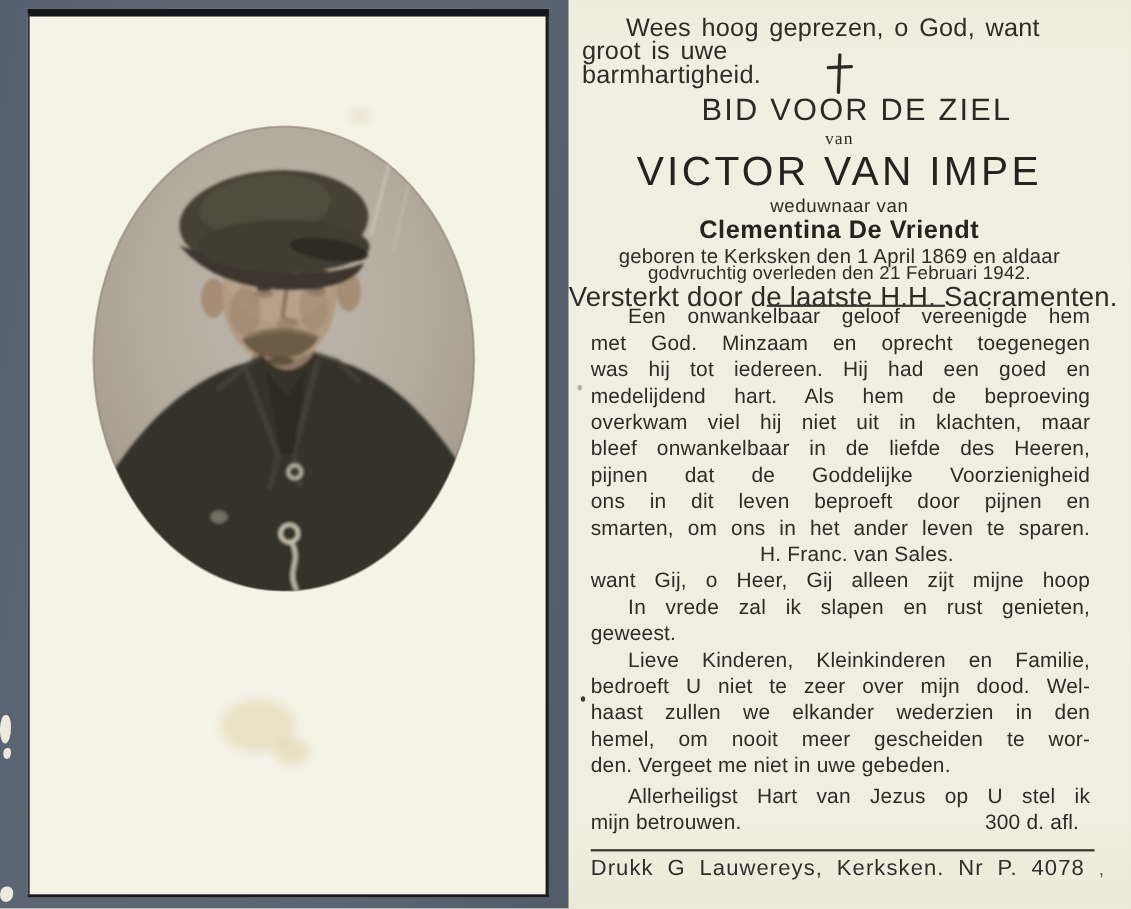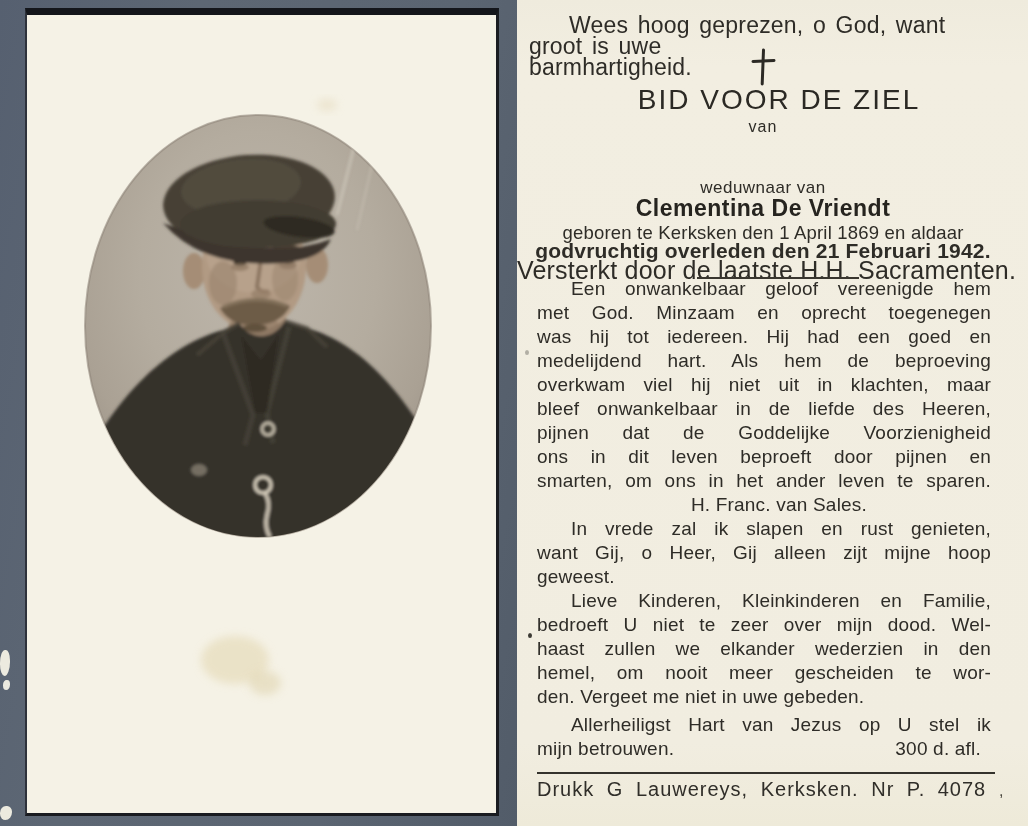--- a/index.html
+++ b/index.html
@@ -28,26 +28,26 @@
   .paper{
     position:absolute;left:517px;top:0;width:511px;height:826px;
     background:linear-gradient(180deg,#efebdd 0%,#f2eee1 8%,#f1ede0 90%,#eeead9 100%);
     color:#2e2c27;
   }
   .invocation{position:absolute;left:12px;top:15px;width:468px;font-size:23px;line-height:21px;letter-spacing:.2px;word-spacing:3px;}
   .invocation .indent{text-indent:40px;}
   .cross-wrap{position:absolute;left:0;top:48px;width:492px;text-align:center;}
   .hdr{position:absolute;left:0;width:492px;text-align:center;white-space:nowrap;}
   .hdr.title{top:84px;font-size:28px;letter-spacing:2px;color:#2b2924;padding-left:16px;}
-  .hdr.of{top:118px;font-size:16px;letter-spacing:1px;}
+  .hdr.of{top:118px;font-size:16px;letter-spacing:1px;font-family:Liberation Serif, serif;}
   .hdr.name{top:135px;font-size:37px;letter-spacing:3px;color:#25231f;}
   .hdr.widower{top:178px;font-size:17px;letter-spacing:.5px;}
   .hdr.spouse{top:195px;font-size:23px;font-weight:700;letter-spacing:.5px;color:#26241f;}
   .hdr.small1{top:222px;font-size:18.5px;letter-spacing:.2px;}
-  .hdr.small2{top:239px;font-size:21px;letter-spacing:.2px;font-weight:bold;}
+  .hdr.small2{top:239px;font-size:17px;letter-spacing:.2px;}
   .hdr.small3{top:256px;font-size:25px;letter-spacing:.2px;}
   .sac-underline{position:absolute;left:180px;top:277px;width:162px;height:2px;background:#39362f;}
   .bodytext{position:absolute;left:20px;top:277px;width:454px;font-size:19px;line-height:24px;letter-spacing:.2px;}
   .ln{height:24px;overflow:hidden;white-space:nowrap;}
   .ln.j{white-space:normal;text-align:justify;text-align-last:justify;}
   .ln.indent{text-indent:34px;}
   .ln.right{text-align:right;padding-right:124px;}
   .footer-line{display:flex;justify-content:space-between;padding-right:10px;height:24px;}
   .p4{margin-top:4px;}
   .rule{position:absolute;left:20px;top:772px;width:458px;height:2px;background:#34322c;}
@@ -162,40 +162,41 @@
 
   <div class="cross-wrap">
     <svg width="30" height="38" viewBox="0 0 30 38" aria-hidden="true">
       <path d="M15.5 2 L14.2 36" stroke="#2c2a25" stroke-width="3" stroke-linecap="round"></path>
       <path d="M5 13.5 L26 12.5" stroke="#2c2a25" stroke-width="3" stroke-linecap="round"></path>
     </svg>
   </div>
 
   <div class="hdr title">BID VOOR DE ZIEL</div>
   <div class="hdr of">van</div>
+  <div class="hdr name">VICTOR VAN IMPE</div>
   <div class="hdr widower">weduwnaar van</div>
   <div class="hdr spouse">Clementina De Vriendt</div>
   <div class="hdr small1">geboren te Kerksken den 1 April 1869 en aldaar</div>
   <div class="hdr small2">godvruchtig overleden den 21 Februari 1942.</div>
   <div class="hdr small3">Versterkt door de laatste H.H. Sacramenten.</div>
   <div class="sac-underline"></div>
 
   <div class="bodytext">
     <div class="ln j indent">Een onwankelbaar geloof vereenigde hem</div>
     <div class="ln j">met God. Minzaam en oprecht toegenegen</div>
     <div class="ln j">was hij tot iedereen. Hij had een goed en</div>
     <div class="ln j">medelijdend hart. Als hem de beproeving</div>
     <div class="ln j">overkwam viel hij niet uit in klachten, maar</div>
     <div class="ln j">bleef onwankelbaar in de liefde des Heeren,</div>
     <div class="ln j">pijnen dat de Goddelijke Voorzienigheid</div>
     <div class="ln j">ons in dit leven beproeft door pijnen en</div>
     <div class="ln j">smarten, om ons in het ander leven te sparen.</div>
     <div class="ln right">H. Franc. van Sales.</div>
+    <div class="ln j">want Gij, o Heer, Gij alleen zijt mijne hoop</div>
     <div class="ln j indent">In vrede zal ik slapen en rust genieten,</div>
-    <div class="ln j">want Gij, o Heer, Gij alleen zijt mijne hoop</div>
     <div class="ln">geweest.</div>
     <div class="ln j indent">Lieve Kinderen, Kleinkinderen en Familie,</div>
     <div class="ln j">bedroeft U niet te zeer over mijn dood. Wel-</div>
     <div class="ln j">haast zullen we elkander wederzien in den</div>
     <div class="ln j">hemel, om nooit meer gescheiden te wor-</div>
     <div class="ln">den. Vergeet me niet in uwe gebeden.</div>
     <div class="ln j indent p4">Allerheiligst Hart van Jezus op U stel ik</div>
     <div class="ln footer-line">
       <span>mijn betrouwen.</span>
       <span>300 d. afl.</span>

